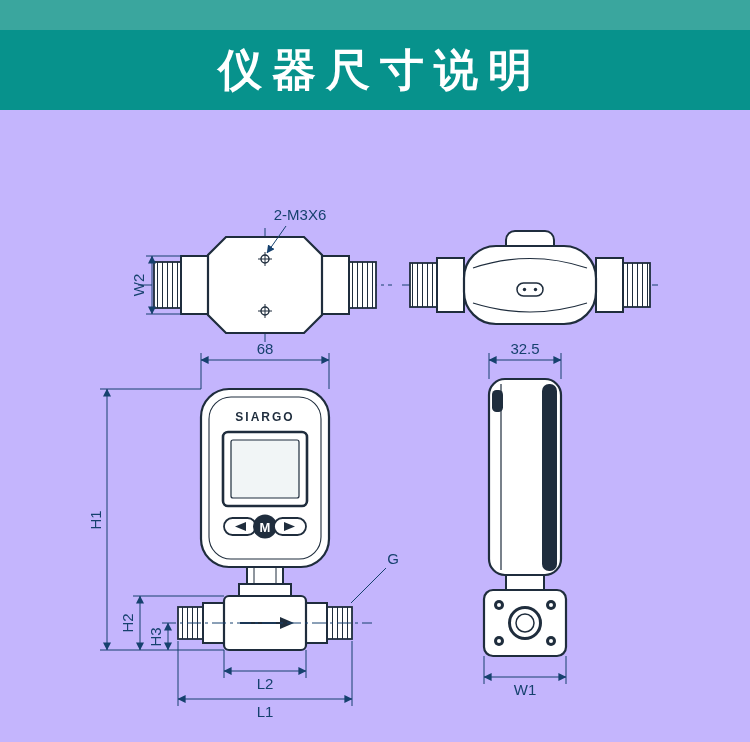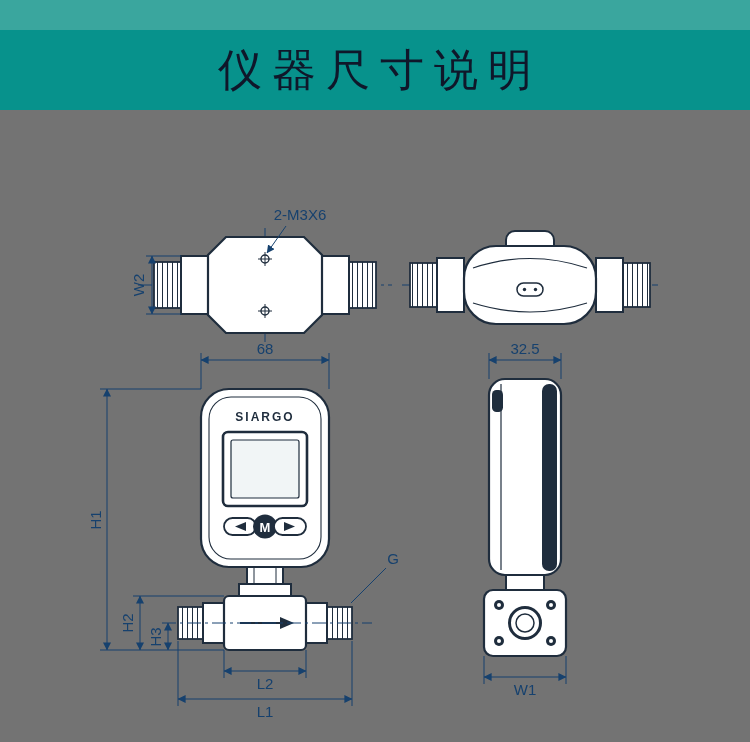--- a/index.html
+++ b/index.html
@@ -11,28 +11,28 @@
     font-family: "Liberation Sans", sans-serif;
   }
   .header-band {
     margin-top: 30px;
     height: 80px;
     background: #07928c;
     display: flex; align-items: center; justify-content: center;
   }
   .page-title {
     margin: 0;
-    color: #0f172a;
+    color: #ffffff;
     font-size: 44px;
-    font-weight: 400;
+    font-weight: 700;
     letter-spacing: 10px;
     text-indent: 10px;
   }
   .panel {
-    background: #737373;
+    background: #c4b5fd;
     height: 632px;
   }
   svg { display: block; }
   text {
     font-family: "Liberation Sans", sans-serif;
     font-size: 15px;
     fill: #16416e;
   }
   text.brand {
     font-size: 12px; font-weight: 700; letter-spacing: 2px; fill: #1f2d3d;

